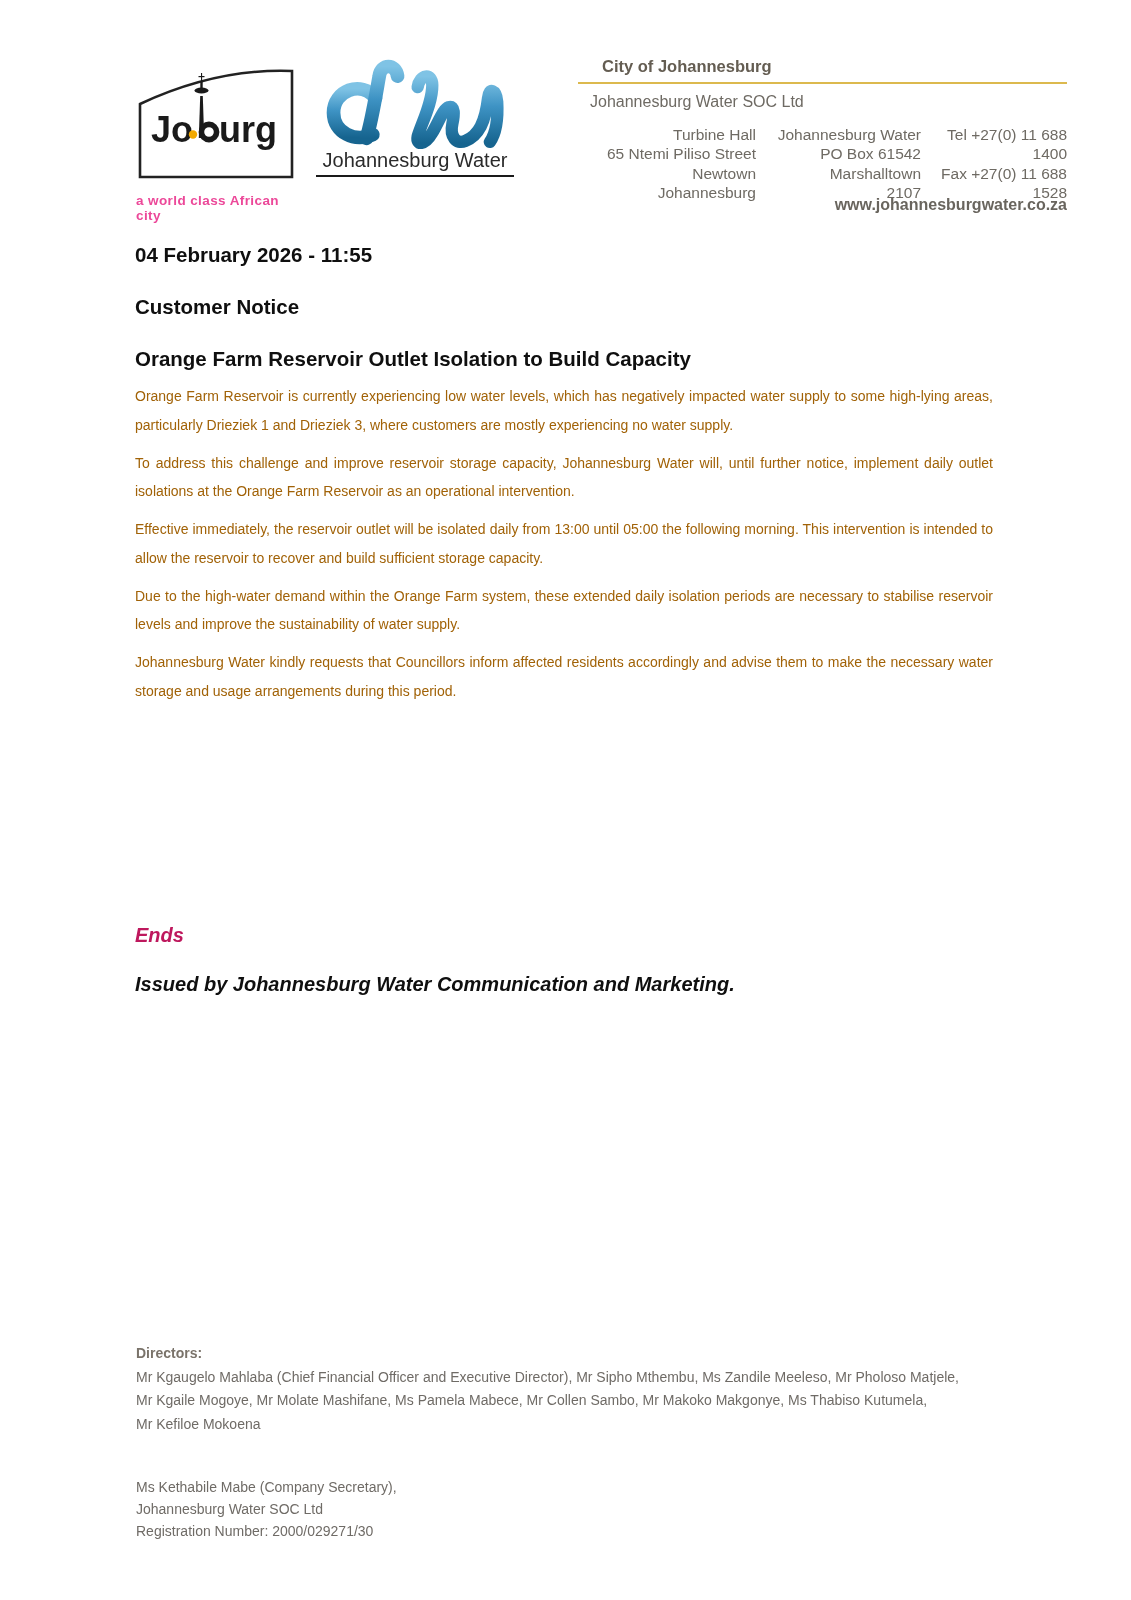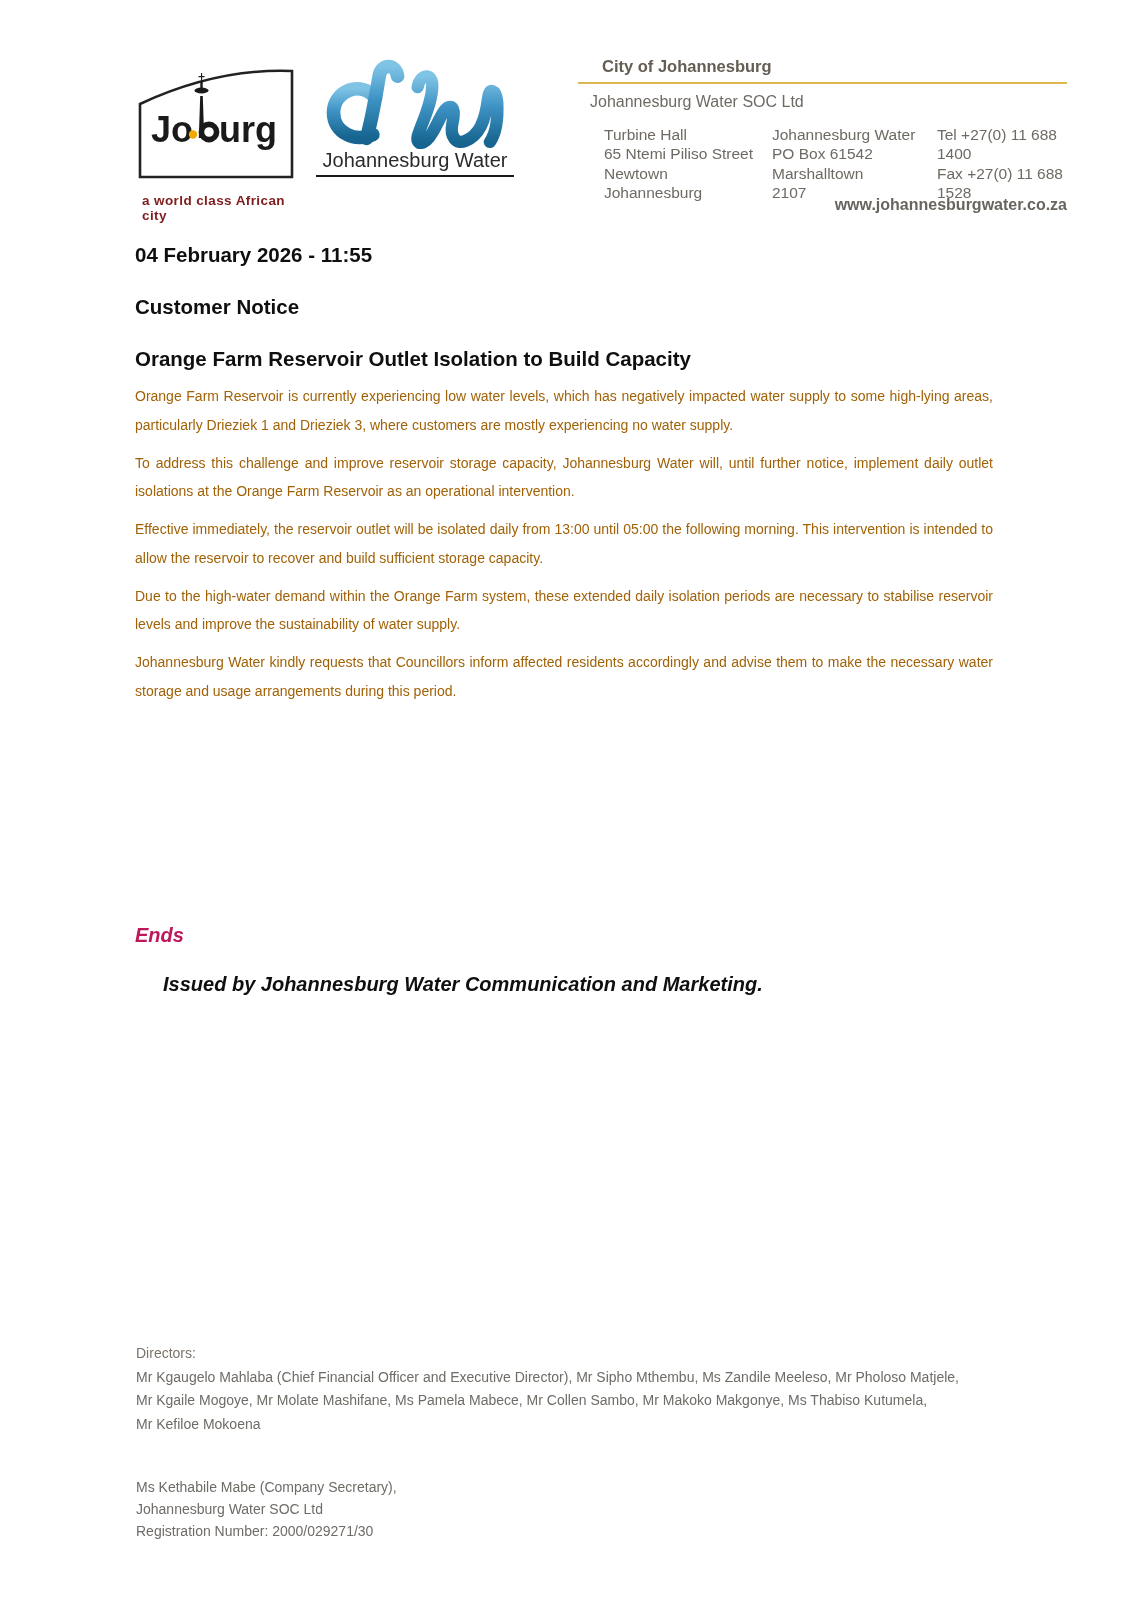--- a/index.html
+++ b/index.html
@@ -7,59 +7,59 @@
     position:relative;
     width:1131px;height:1600px;
     background:#ffffff;
     font-family:"Liberation Sans","DejaVu Sans",sans-serif;
     color:#111;
     overflow:hidden;
   }
   
   .joburg-logo{position:absolute;left:137px;top:64px;width:158px;height:117px;}
   .joburg-tagline{
-    position:absolute;left:142px;top:193px;width:170px;
-    font-size:13.5px;font-weight:bold;color:#7f1d1d;letter-spacing:.4px;
+    position:absolute;left:136px;top:193px;width:170px;
+    font-size:13.5px;font-weight:bold;color:#ec4899;letter-spacing:.4px;
   }
   .jw-logo{position:absolute;left:318px;top:56px;width:192px;height:96px;}
   .jw-wordmark{
     position:absolute;left:316px;top:149px;width:198px;
     font-size:20px;color:#2b2b2b;letter-spacing:0px;
     border-bottom:2.5px solid #1a1a1a;padding-bottom:3px;
     text-align:center;
   }
   
   .hdr{position:absolute;left:578px;top:55px;width:489px;height:165px;
        color:#6e6a63;font-size:15.5px;}
   .hdr .city{position:absolute;top:2px;left:24px;font-size:16.5px;font-weight:bold;color:#645d52;}
   .hdr .goldline{position:absolute;top:27px;left:0;width:100%;height:0;border-top:2px solid #dcb94e;}
   .hdr .company{position:absolute;top:38px;left:12px;font-size:16px;}
-  .hdr .addr{position:absolute;top:70px;left:26px;width:479px;display:flex;line-height:19.3px;}
+  .hdr .addr{position:absolute;top:70px;left:10px;width:479px;display:flex;line-height:19.3px;text-align:right;}
   .hdr .addr .c1{width:168px;}
   .hdr .addr .c2{width:165px;}
   .hdr .addr .c3{flex:1;}
   .hdr .website{position:absolute;top:141px;right:0px;font-weight:bold;font-size:16px;color:#69655e;text-align:right;}
   
   .h-line{position:absolute;left:135px;font-size:20.5px;font-weight:bold;color:#0f0f0f;}
   .date-line{top:243px;}
   .kicker-line{top:295px;}
   .title-line{top:347px;}
   .paras{
     position:absolute;left:135px;top:382px;width:858px;
     font-size:14px;line-height:28.5px;text-align:justify;color:#a16207;
   }
   .paras p{margin:0 0 9.5px 0;}
   .ends-line{position:absolute;left:135px;top:924px;font-size:20px;font-weight:bold;font-style:italic;color:#be185d;}
-  .issued-line{position:absolute;left:135px;top:973px;font-size:20px;font-weight:bold;font-style:italic;color:#0f0f0f;margin-left:28px;}
+  .issued-line{position:absolute;left:135px;top:973px;font-size:20px;font-weight:bold;font-style:italic;color:#0f0f0f;}
   
   .directors{
     position:absolute;left:136px;top:1342px;width:880px;
     font-size:14px;line-height:23.5px;color:#6f6b66;
   }
-  .directors .dir-label{font-weight:normal;color:#7a736a;}
+  .directors .dir-label{font-weight:bold;color:#7a736a;}
   .secretary{
     position:absolute;left:136px;top:1476px;width:600px;
     font-size:14px;line-height:22px;color:#6f6b66;
   }
 </style>
 </head>
 <body>
 
 <div class="page">
 

